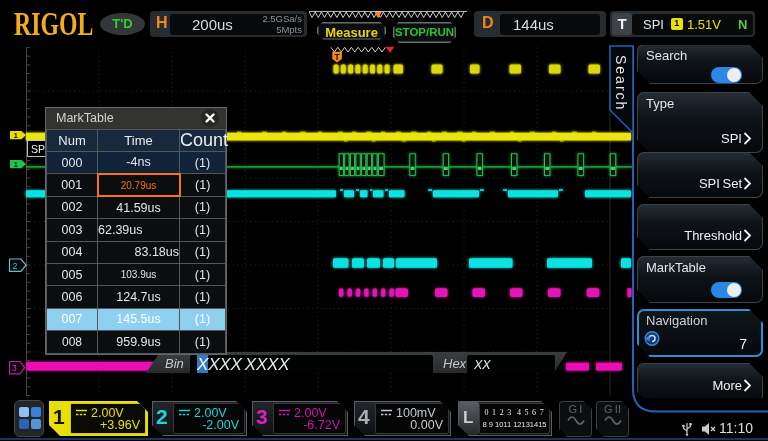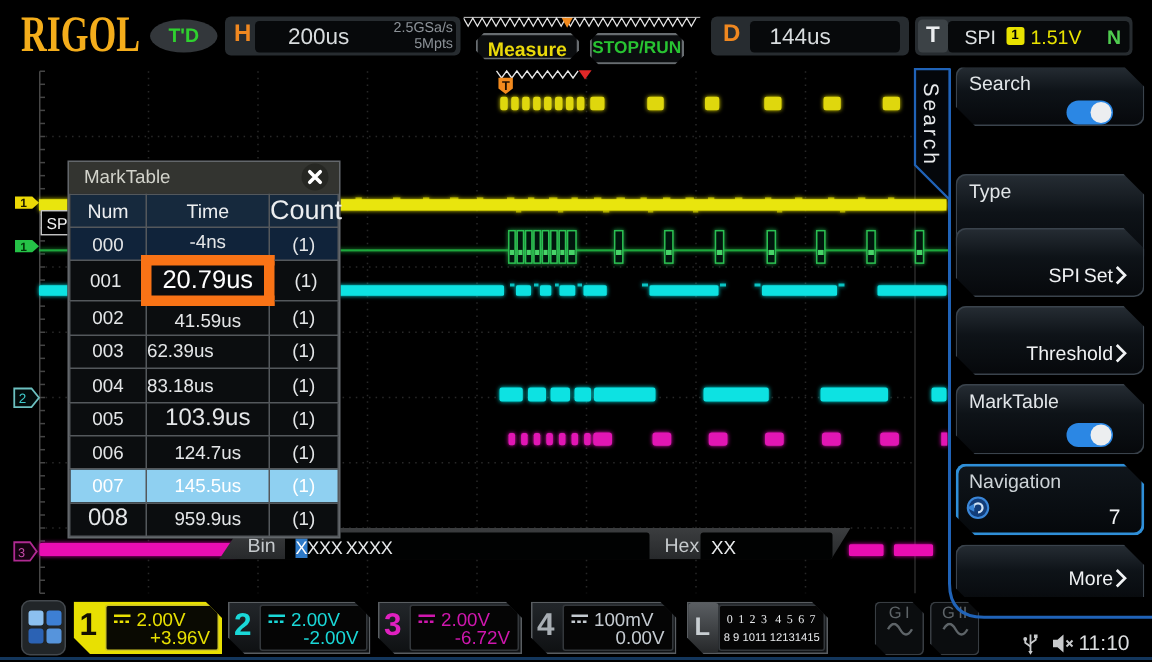--- a/index.html
+++ b/index.html
@@ -17,21 +17,21 @@
 .tog::after{content:"";position:absolute;right:1px;top:1px;width:14px;height:14px;border-radius:50%;background:#eceef0;}
 .chbox{position:absolute;top:401px;height:35px;
  clip-path:polygon(0 0,calc(100% - 11px) 0,100% 11px,100% 100%,11px 100%,0 calc(100% - 11px));}
 .chnum{position:absolute;left:4px;top:4px;font-size:21px;font-weight:bold;}
 .chin{position:absolute;left:21px;top:2px;bottom:2px;right:2px;border-radius:2px;background:#050505;font-size:12.5px;}
 .l1{position:absolute;left:4px;top:2px;display:flex;align-items:center;gap:3px;}
 .l2{position:absolute;right:5px;bottom:1px;}
 .gibox{position:absolute;top:401px;width:33px;height:36px;background:#0b0d0f;
  box-shadow:inset 0 0 0 1px #383d42;border-radius:4px;
  clip-path:polygon(0 0,calc(100% - 8px) 0,100% 8px,100% 100%,8px 100%,0 calc(100% - 8px));
- color:#5e6468;font-size:11px;text-align:center;margin-left:24px;}
+ color:#5e6468;font-size:11px;text-align:center;}
 </style></head><body>
 <div id="scr">
 <svg class="ab" style="left:0;top:0;" width="768" height="441" viewBox="0 0 768 441">
       <defs>
         <filter id="G" x="-60%" y="-60%" width="220%" height="220%">
           <feGaussianBlur stdDeviation="1.55" result="b"></feGaussianBlur>
           <feMerge>
             <feMergeNode in="b"></feMergeNode>
             <feMergeNode in="SourceGraphic"></feMergeNode>
           </feMerge>
@@ -237,23 +237,23 @@
       <text x="12.5" y="268.8" font-size="9" fill="#3ec8c8">2</text>
       <polygon points="9.5,361.5 20,361.5 24.5,367.6 20,373.8 9.5,373.8" fill="#150211" stroke="#b02a92" stroke-width="1.2"></polygon>
       <text x="12" y="371.2" font-size="8.5" fill="#c54aa8">3</text>
       <path d="M331,47.3 l3.4,4.7 l3.4,-4.7 l3.4,4.7 l3.4,-4.7 l3.4,4.7 l3.4,-4.7 l3.4,4.7 l3.4,-4.7 l3.4,4.7 l3.4,-4.7 l3.4,4.7 l3.4,-4.7 l3.4,4.7 l3.4,-4.7 l3.4,4.7 l3.4,-4.7" fill="none" stroke="#e8e8e8" stroke-width="0.9"></path>
       <polygon points="385.8,46.8 394.4,46.8 390,53" fill="#e02828"></polygon>
       <path d="M332.3,51.8 h9.6 v7.2 l-4.8,3.6 l-4.8,-3.6 z" fill="#f28a1e"></path>
       <text x="334.6" y="60" font-size="8.5" font-weight="bold" fill="#1c0e00">T</text>
     </svg>
 <div class="ab" style="left:146px;top:352px;width:421px;height:21px;
  clip-path:polygon(14px 0,100% 0,calc(100% - 13px) 100%,0 100%);
- background:linear-gradient(180deg,#3b3d3f,#27292b);">
+ background:linear-gradient(180deg,#3b3d3f,#27292b);font-style:italic;">
  <span class="ab" style="left:19px;top:4px;color:#c6cacd;font-size:13px;">Bin</span>
- <div class="ab" style="left:44px;top:2.5px;width:243px;height:20.5px;background:#010202;border-radius:2px;color:#e9ebed;font-size:12px;letter-spacing:-0.2px;line-height:20.5px;">
+ <div class="ab" style="left:44px;top:2.5px;width:243px;height:20.5px;background:#010202;border-radius:2px;color:#e9ebed;font-size:17px;letter-spacing:-0.2px;line-height:20.5px;">
    <span style="margin-left:7px;background:#2e7ac8;color:#fff;">X</span>XXX XXXX</div>
  <span class="ab" style="left:297px;top:4px;color:#c6cacd;font-size:13px;">Hex</span>
  <div class="ab" style="left:321px;top:2.5px;width:88px;height:20.5px;background:#010202;border-radius:2px;color:#e9ebed;font-size:12.5px;line-height:20.5px;">
    <span style="margin-left:7px;">XX</span></div>
 </div>
 <div class="ab" style="left:45px;top:107px;width:182px;background:#090b0d;border:1px solid #63676b;">
  <div style="height:21px;background:#333430;position:relative;">
   <span style="position:absolute;left:10px;top:3px;color:#d2d3cb;font-size:12.5px;">MarkTable</span>
   <div style="position:absolute;left:155px;top:1px;width:18px;height:18px;border-radius:50%;background:#262723;">
    <svg width="18" height="18">
@@ -268,72 +268,72 @@
   <td style="width:82px;border:1px solid #54585c;text-align:center;color:#eceef0;font-size:13px;">Time</td>
   <td style="border:1px solid #54585c;text-align:center;color:#eceef0;font-size:18px;">Count</td>
           </tr>
           <tr style="height:22.4px;background:#10233a;">
   <td style="border:1px solid #54585c;text-align:center;color:#e4e6e8;font-size:12.5px;">000</td>
   <td style="border:1px solid #54585c;text-align:center;color:#e4e6e8;font-size:12.5px;">-4ns</td>
   <td style="border:1px solid #54585c;text-align:center;color:#e4e6e8;font-size:12.5px;">(1)</td>
           </tr>
           <tr style="height:22.4px;background:#0b0d0f;">
   <td style="border:1px solid #54585c;text-align:center;color:#e4e6e8;font-size:12.5px;">001</td>
-  <td style="border:7px solid #f97316;text-align:center;color:#ffffff;font-size:17px;">20.79us</td>
+  <td style="border:2px solid #f97316;text-align:center;color:#f97316;font-size:10px;">20.79us</td>
   <td style="border:1px solid #54585c;text-align:center;color:#e4e6e8;font-size:12.5px;">(1)</td>
           </tr>
           <tr style="height:22.4px;background:#0b0d0f;">
   <td style="border:1px solid #54585c;text-align:center;color:#e4e6e8;font-size:12.5px;">002</td>
   <td style="border:1px solid #54585c;text-align:center;color:#e4e6e8;font-size:12.5px;">41.59us</td>
   <td style="border:1px solid #54585c;text-align:center;color:#e4e6e8;font-size:12.5px;">(1)</td>
           </tr>
           <tr style="height:22.4px;background:#0b0d0f;">
   <td style="border:1px solid #54585c;text-align:center;color:#e4e6e8;font-size:12.5px;">003</td>
   <td style="border:1px solid #54585c;color:#e4e6e8;font-size:12.5px;">62.39us</td>
   <td style="border:1px solid #54585c;text-align:center;color:#e4e6e8;font-size:12.5px;">(1)</td>
           </tr>
           <tr style="height:22.4px;background:#0b0d0f;">
   <td style="border:1px solid #54585c;text-align:center;color:#e4e6e8;font-size:12.5px;">004</td>
-  <td style="border:1px solid #54585c;text-align:left;color:#e4e6e8;font-size:12.5px;">83.18us</td>
+  <td style="border:1px solid #54585c;text-align:right;color:#e4e6e8;font-size:12.5px;">83.18us</td>
   <td style="border:1px solid #54585c;text-align:center;color:#e4e6e8;font-size:12.5px;">(1)</td>
           </tr>
           <tr style="height:22.4px;background:#0b0d0f;">
   <td style="border:1px solid #54585c;text-align:center;color:#e4e6e8;font-size:12.5px;">005</td>
-  <td style="border:1px solid #54585c;text-align:center;color:#e4e6e8;font-size:16px;">103.9us</td>
+  <td style="border:1px solid #54585c;text-align:center;color:#e4e6e8;font-size:10px;">103.9us</td>
   <td style="border:1px solid #54585c;text-align:center;color:#e4e6e8;font-size:12.5px;">(1)</td>
           </tr>
           <tr style="height:22.4px;background:#0b0d0f;">
   <td style="border:1px solid #54585c;text-align:center;color:#e4e6e8;font-size:12.5px;">006</td>
   <td style="border:1px solid #54585c;text-align:center;color:#e4e6e8;font-size:12.5px;">124.7us</td>
   <td style="border:1px solid #54585c;text-align:center;color:#e4e6e8;font-size:12.5px;">(1)</td>
           </tr>
           <tr style="height:22.4px;background:#8fd0f1;">
   <td style="border:1px solid #54585c;text-align:center;color:#ffffff;font-size:12.5px;">007</td>
   <td style="border:1px solid #54585c;text-align:center;color:#ffffff;font-size:12.5px;">145.5us</td>
   <td style="border:1px solid #54585c;text-align:center;color:#ffffff;font-size:12.5px;">(1)</td>
           </tr>
           <tr style="height:22.4px;background:#0b0d0f;">
-  <td style="border:1px solid #54585c;text-align:center;color:#e4e6e8;font-size:16px;">008</td>
+  <td style="border:1px solid #54585c;text-align:center;color:#e4e6e8;font-size:12px;">008</td>
   <td style="border:1px solid #54585c;text-align:center;color:#e4e6e8;font-size:12.5px;">959.9us</td>
   <td style="border:1px solid #54585c;text-align:center;color:#e4e6e8;font-size:12.5px;">(1)</td>
           </tr>
         </tbody>
       </table>
     </div>
     <div class="ab" style="left:634px;top:45px;width:134px;height:369px;background:#000;"></div>
     <svg class="ab" style="left:595px;top:40px;z-index:6;" width="173" height="380" viewBox="595 40 173 380">
  <path d="M633,46 L633,389 Q633,411.5 656,411.5 L768,411.5" fill="none" stroke="#2063b8" stroke-width="2"></path>
  <polygon points="610,46 633,46 633,133 610,110" fill="#04070b" stroke="#2063b8" stroke-width="1.5"></polygon>
 </svg>
     <div class="ab" style="left:605px;top:51px;width:24px;height:64px;z-index:7;writing-mode:vertical-rl;color:#e8eaec;font-size:14px;letter-spacing:2px;text-align:center;">Search</div>
     <div class="mb" style="top:44px;height:40px;">
       <span class="mlab">Search</span>
  <div class="tog" style="left:74px;top:23px;"></div>
     </div>
-    <div class="mb" style="top:116px;height:61px;text-decoration:underline;">
+    <div class="mb" style="top:92px;height:61px;text-decoration:underline;">
       <span class="mlab">Type</span>
  <span class="mright">SPI<svg width="9" height="13" style="vertical-align:-2px;">
           <path d="M1.5,1 L7,6.5 L1.5,12" fill="none" stroke="#f0f2f4" stroke-width="1.8"></path>
         </svg></span>
     </div>
     <div class="mb" style="top:152px;height:46px;">
       <span class="mright">SPI Set<svg width="9" height="13" style="vertical-align:-2px;">
           <path d="M1.5,1 L7,6.5 L1.5,12" fill="none" stroke="#f0f2f4" stroke-width="1.8"></path>
         </svg></span>
     </div>

